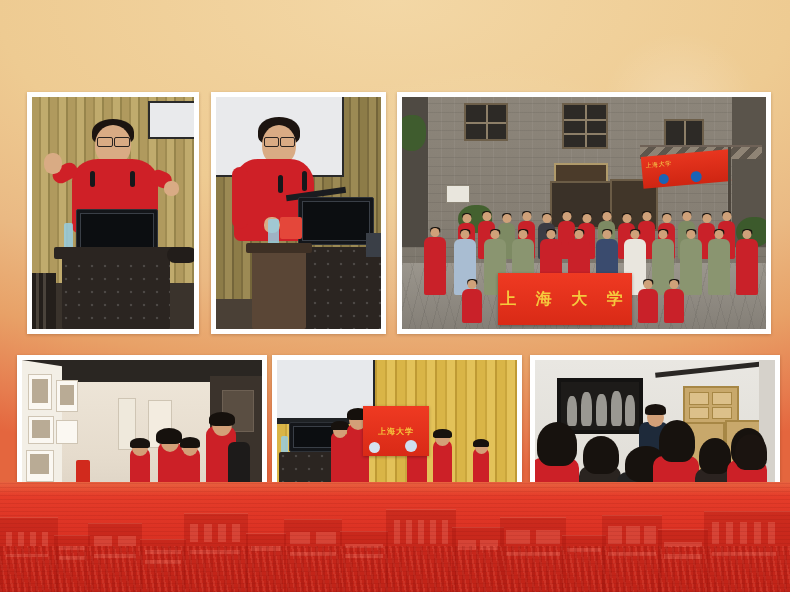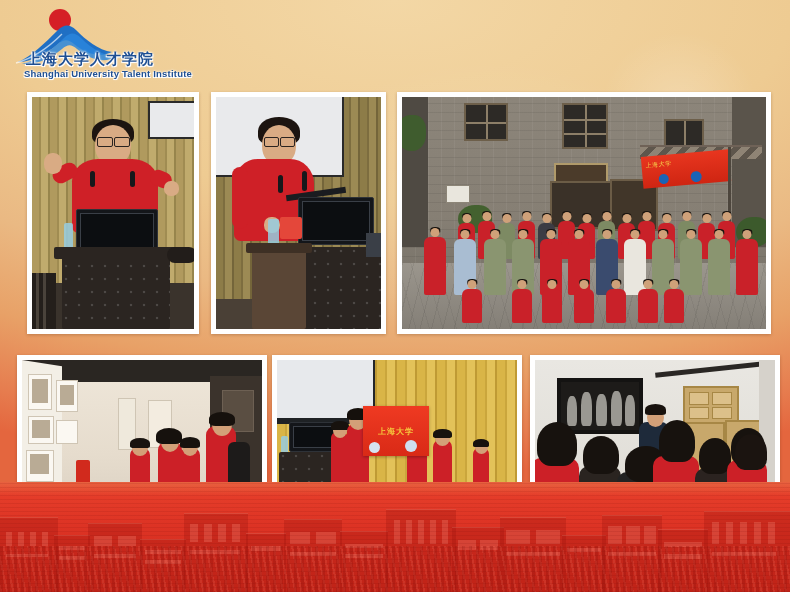--- a/index.html
+++ b/index.html
@@ -169,32 +169,20 @@
 </style>
 </head>
 <body>
 
 <div class="stage">
 
   <div class="bg-base"></div>
   <div class="bg-sheen"></div>
   <div class="bg-sheen2"></div>
 
-  <div class="logo">
-    <svg width="180" height="78" viewBox="0 0 180 78">
-      <circle cx="48" cy="14" r="11" fill="#d51f26"></circle>
-      <path d="M6 56 C20 50 34 36 46 24 C52 18 58 18 64 24 C74 34 86 44 100 46
-               C88 52 74 48 62 38 C56 33 52 33 46 38 C34 48 20 56 6 56 Z" fill="#1f6fc4"></path>
-      <path d="M10 58 C26 54 40 44 52 32 C58 26 63 26 69 32 C80 43 92 50 104 50
-               C94 58 78 54 65 43 C59 38 56 38 50 43 C38 53 24 59 10 58 Z" fill="#2a86dd" opacity=".85"></path>
-      <path d="M4 57 C22 52 38 40 50 28" stroke="#ffffff" stroke-width="1.4" fill="none" opacity=".65"></path>
-    </svg>
-    <div class="logo-cn">上海大学人才学院</div>
-    <div class="logo-en">Shanghai University Talent Institute</div>
-  </div>
 
   <div class="photo" id="p1">
     <div class="inner">
       <div class="wood"></div>
       <div class="screen-white" style="right:-6px;top:4px;width:48px;height:34px;"></div>
       <div class="floor" style="height:46px;"></div>
 
       <div class="hair" style="left:60px;top:22px;width:42px;height:26px;"></div>
       <div class="head" style="left:63px;top:28px;width:36px;height:40px;"></div>
       <div class="glasses" style="left:65px;top:40px;width:14px;height:8px;"></div>
@@ -436,20 +424,23 @@
         <div class="pp" style="left:236px;width:20px;height:34px;background:#c92129;">
             <i class="hr"></i>
             <i class="h"></i>
           </div>
         <div class="pp" style="left:262px;width:20px;height:34px;background:#c92129;">
             <i class="hr"></i>
             <i class="h"></i>
           </div>
       </div>
 
+      <div class="banner" style="left:96px;bottom:4px;width:134px;height:52px;">
+        <span style="font-size:16px;">上 海 大 学</span>
+      </div>
     </div>
 
   </div>
 
   <div class="photo" id="p4">
     <div class="inner">
       <div class="mus-wall"></div>
       <div class="mus-ceiling" style="height:22px;"></div>
       <div style="position:absolute;left:0;top:0;width:40px;height:148px;background:#f3efe6;transform:skewY(9deg);transform-origin:left top;"></div>
 

